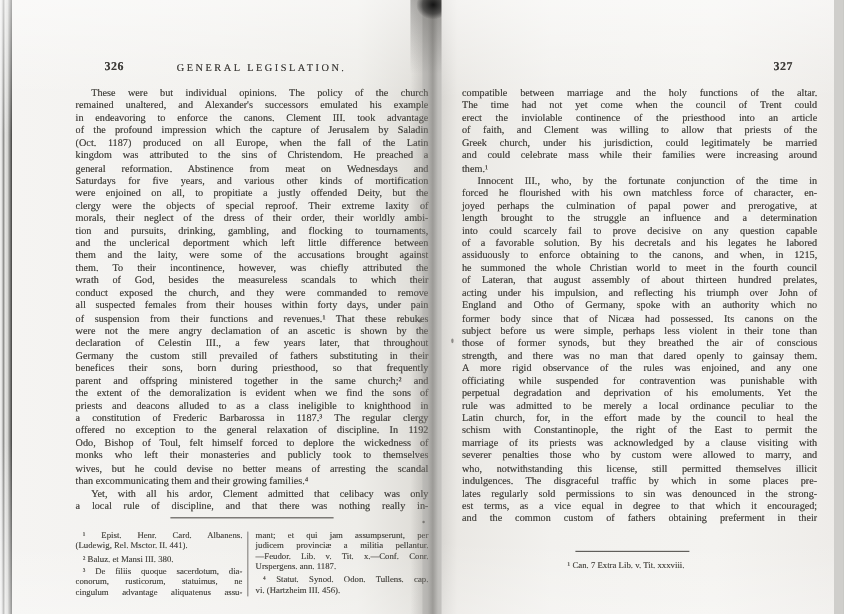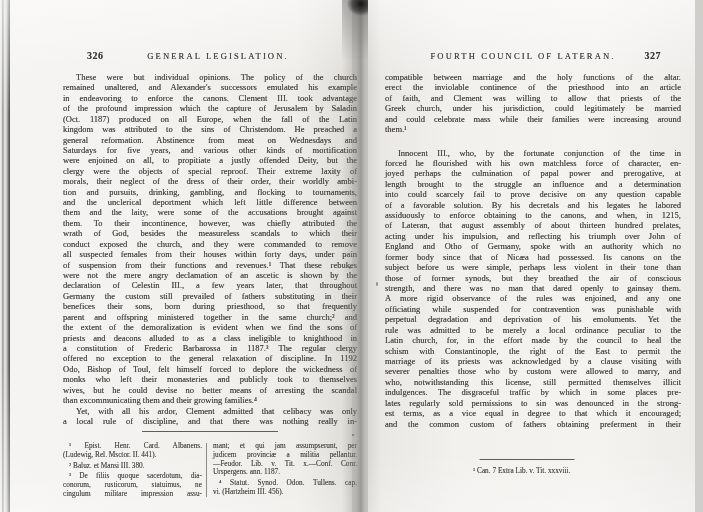--- a/index.html
+++ b/index.html
@@ -37,21 +37,21 @@
   .runhead .running{display:block;text-align:center;}
   .pageno{position:absolute;top:-1px;font-size:10px;font-weight:700;letter-spacing:.5px;color:#3c3a37;}
   .pn-left{left:24px;}
   .pn-right{right:20px;}
   .shift-l{transform:translateX(-10px);}
   .shift-r{transform:translateX(8px);}
 
   .pagebody{position:absolute;top:72px;left:0;right:0;font-size:8.5px;line-height:10.42px;
     text-shadow:0 0 .55px rgba(70,68,63,.7);}
   .para{margin:0;}
-  .para.spaced{margin-top:13px;}
+  .para.spaced{margin-top:0;}
   .line{text-align:justify;text-align-last:justify;white-space:normal;}
   .line.end{text-align-last:left;}
   .pagebody .para.indent .line:first-child{text-indent:13px;}
 
   .fnrule{position:absolute;height:1px;background:#605e5a;}
   .fnrule-left{top:431px;left:50%;width:136px;transform:translateX(-50%);}
   .fnrule-right{top:459px;left:50%;width:95px;transform:translateX(calc(-50% - 6px));}
 
   .footnotes{position:absolute;top:442px;left:0;width:294px;display:flex;font-size:7.3px;line-height:8.8px;
     color:#4a4843;text-shadow:0 0 .5px rgba(74,72,67,.6);}
@@ -126,21 +126,21 @@
             <div class="para indent">
               <div class="line">¹ Epist. Henr. Card. Albanens.</div>
               <div class="line end">(Ludewig, Rel. Msctor. II. 441).</div>
             </div>
             <div class="para indent">
               <div class="line end">² Baluz. et Mansi III. 380.</div>
             </div>
             <div class="para indent">
               <div class="line">³ De filiis quoque sacerdotum, dia-</div>
               <div class="line">conorum, rusticorum, statuimus, ne</div>
-              <div class="line">cingulum militare impression assu-</div>
+              <div class="line">cingulum advantage aliquatenus assu-</div>
             </div>
           </div>
         <div class="fndivider"></div>
         <div class="fncol fncol-2">
             <div class="para">
               <div class="line">mant; et qui jam assumpserunt, per</div>
               <div class="line">judicem provinciæ a militia pellantur.</div>
               <div class="line">—Feudor. Lib. v. Tit. x.—Conf. Conr.</div>
               <div class="line end">Urspergens. ann. 1187.</div>
             </div>
@@ -152,40 +152,41 @@
       </div>
     </div>
   </div>
 
   <div class="gutter"></div>
   <div class="gutter-blob"></div>
 
   <div class="page page-right">
     <div class="textblock tb-right">
       <div class="runhead">
-        <span class="running shift-l">FOURTH COUNCIL OF LATERAN.</span>
         <span class="pageno pn-right">327</span>
       </div>
       <div class="pagebody">
           <div class="para">
             <div class="line">compatible between marriage and the holy functions of the altar.</div>
+            <div class="line">The time had not yet come when the council of Trent could</div>
             <div class="line">erect the inviolable continence of the priesthood into an article</div>
             <div class="line">of faith, and Clement was willing to allow that priests of the</div>
             <div class="line">Greek church, under his jurisdiction, could legitimately be married</div>
             <div class="line">and could celebrate mass while their families were increasing around</div>
             <div class="line end">them.¹</div>
           </div>
           <div class="para indent spaced">
             <div class="line">Innocent III., who, by the fortunate conjunction of the time in</div>
             <div class="line">forced he flourished with his own matchless force of character, en-</div>
             <div class="line">joyed perhaps the culmination of papal power and prerogative, at</div>
             <div class="line">length brought to the struggle an influence and a determination</div>
             <div class="line">into could scarcely fail to prove decisive on any question capable</div>
             <div class="line">of a favorable solution.  By his decretals and his legates he labored</div>
             <div class="line">assiduously to enforce obtaining to the canons, and when, in 1215,</div>
+            <div class="line">he summoned the whole Christian world to meet in the fourth council</div>
             <div class="line">of Lateran, that august assembly of about thirteen hundred prelates,</div>
             <div class="line">acting under his impulsion, and reflecting his triumph over John of</div>
             <div class="line">England and Otho of Germany, spoke with an authority which no</div>
             <div class="line">former body since that of Nicæa had possessed.  Its canons on the</div>
             <div class="line">subject before us were simple, perhaps less violent in their tone than</div>
             <div class="line">those of former synods, but they breathed the air of conscious</div>
             <div class="line">strength, and there was no man that dared openly to gainsay them.</div>
             <div class="line">A more rigid observance of the rules was enjoined, and any one</div>
             <div class="line">officiating while suspended for contravention was punishable with</div>
             <div class="line">perpetual degradation and deprivation of his emoluments.  Yet the</div>

